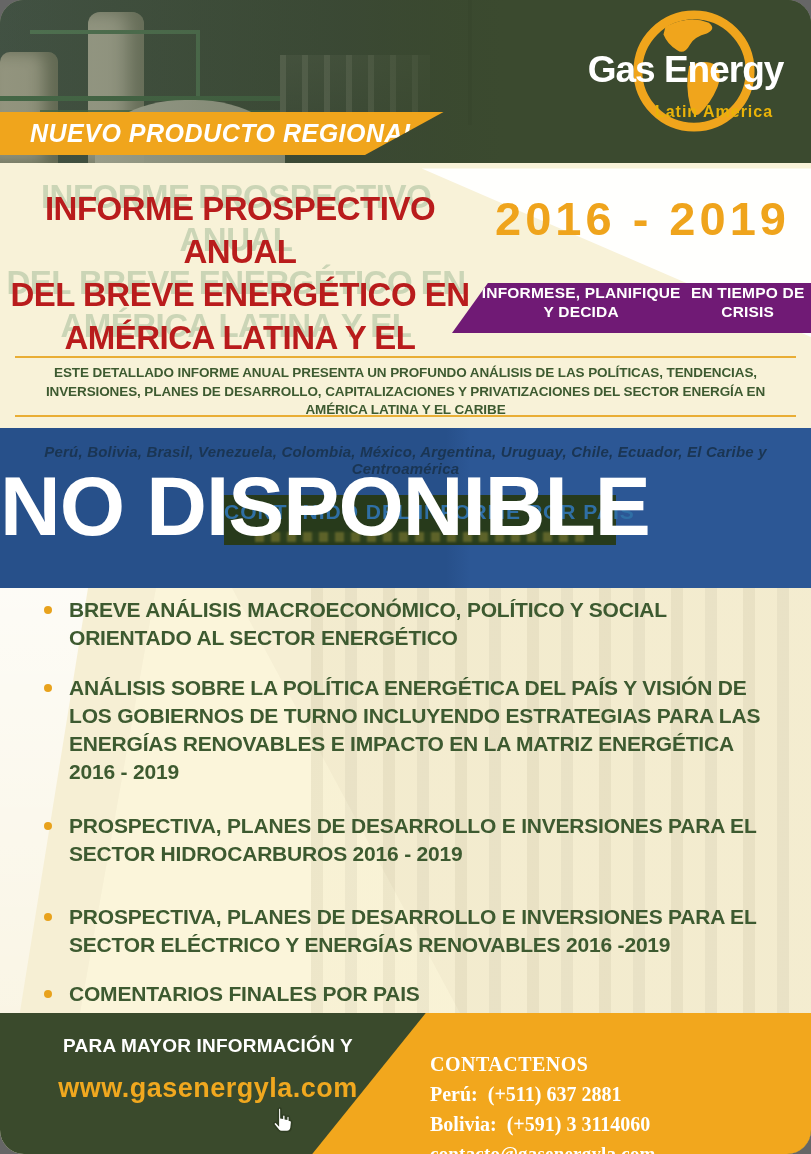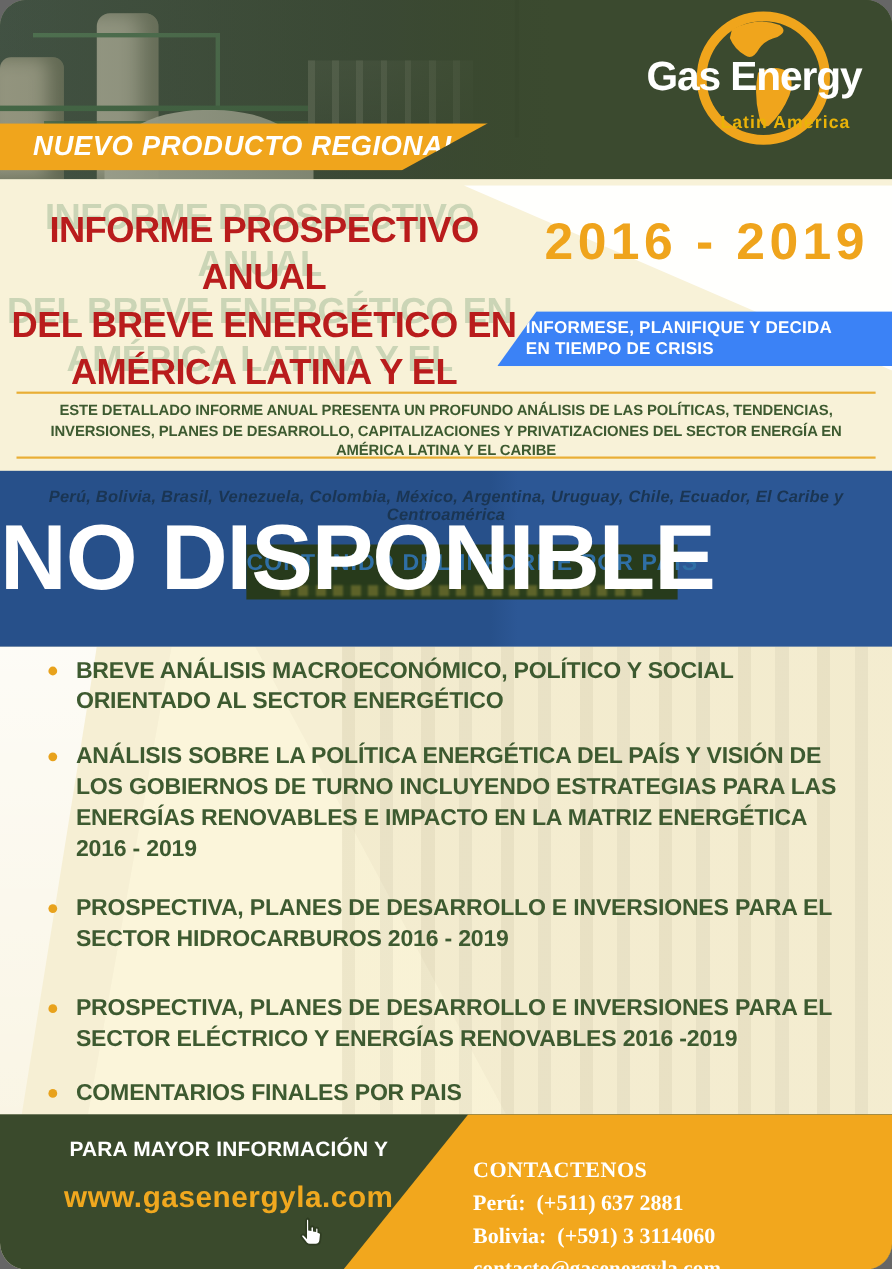--- a/index.html
+++ b/index.html
@@ -34,23 +34,23 @@
   .ribbon-new{position:absolute;top:112px;left:0;width:462px;height:43px;background:#F0A51C;
     clip-path:polygon(0 0,96% 0,79% 100%,0 100%);display:flex;align-items:center;padding-left:30px;box-sizing:border-box;}
   .ribbon-new span{font-size:25px;font-weight:bold;font-style:italic;color:#fff;letter-spacing:.5px;}
   
   .hero{position:absolute;top:163px;left:0;width:811px;height:187px;background:#F8F2D8;}
   .hero-wedge{position:absolute;inset:0;background:#FFFFFF;clip-path:polygon(52% 3%,100% 3%,100% 93%);opacity:.95;}
   .title{position:absolute;left:4px;top:24px;width:472px;text-align:center;}
   .title-line{font-size:33px;line-height:43px;font-weight:bold;color:#b91c1c;letter-spacing:-.5px;
     text-shadow:-4px -12px 0 rgba(130,165,125,.38);}
   .period{position:absolute;left:490px;top:28px;width:305px;text-align:center;font-size:47px;font-weight:bold;color:#EFA41C;letter-spacing:4px;}
-  .tagline{position:absolute;left:452px;top:120px;width:359px;height:50px;background:#3b82f6;
-    clip-path:polygon(10% 0,100% 0,100% 100%,0 100%);display:flex;flex-direction:column;justify-content:center;
-    text-align:left;padding-left:26px;box-sizing:border-box;}
+  .tagline{position:absolute;left:452px;top:120px;width:359px;height:50px;background:#701a75;
+    clip-path:polygon(10% 0,100% 0,100% 100%,0 100%);display:flex;flex-direction:row;justify-content:center;
+    text-align:center;padding-left:26px;box-sizing:border-box;}
   .tagline div{font-size:15.5px;line-height:19px;font-weight:bold;color:#fff;letter-spacing:.2px;}
   
   .intro{position:absolute;top:350px;left:0;width:811px;height:78px;background:#F8F2D8;}
   .gold-rule{position:absolute;left:15px;right:15px;height:2px;background:#E9AE35;}
   .rule-top{top:6px;} .rule-bottom{top:65px;}
   .intro-text{position:absolute;top:14px;left:0;width:100%;text-align:center;font-size:13.5px;line-height:18.5px;font-weight:bold;color:#3D5A30;letter-spacing:-.1px;}
   
   .overlay-banner{position:absolute;top:428px;left:0;width:811px;height:160px;
     background:linear-gradient(90deg,#27508A 0%,#27508A 55%,#2C5795 58%,#2C5795 100%);}
   .countries{position:absolute;top:15px;left:0;width:100%;text-align:center;font-size:15px;font-style:italic;font-weight:bold;color:#1A3553;letter-spacing:.2px;}

